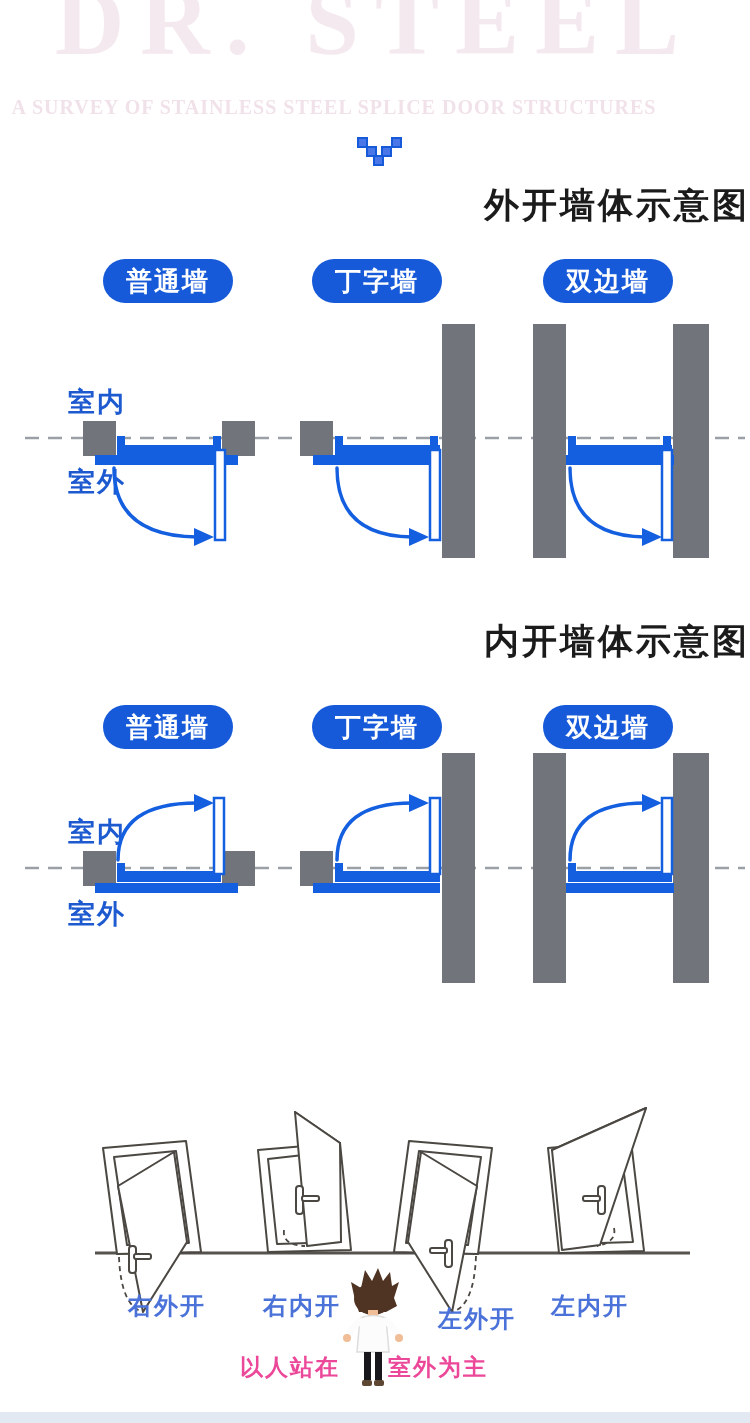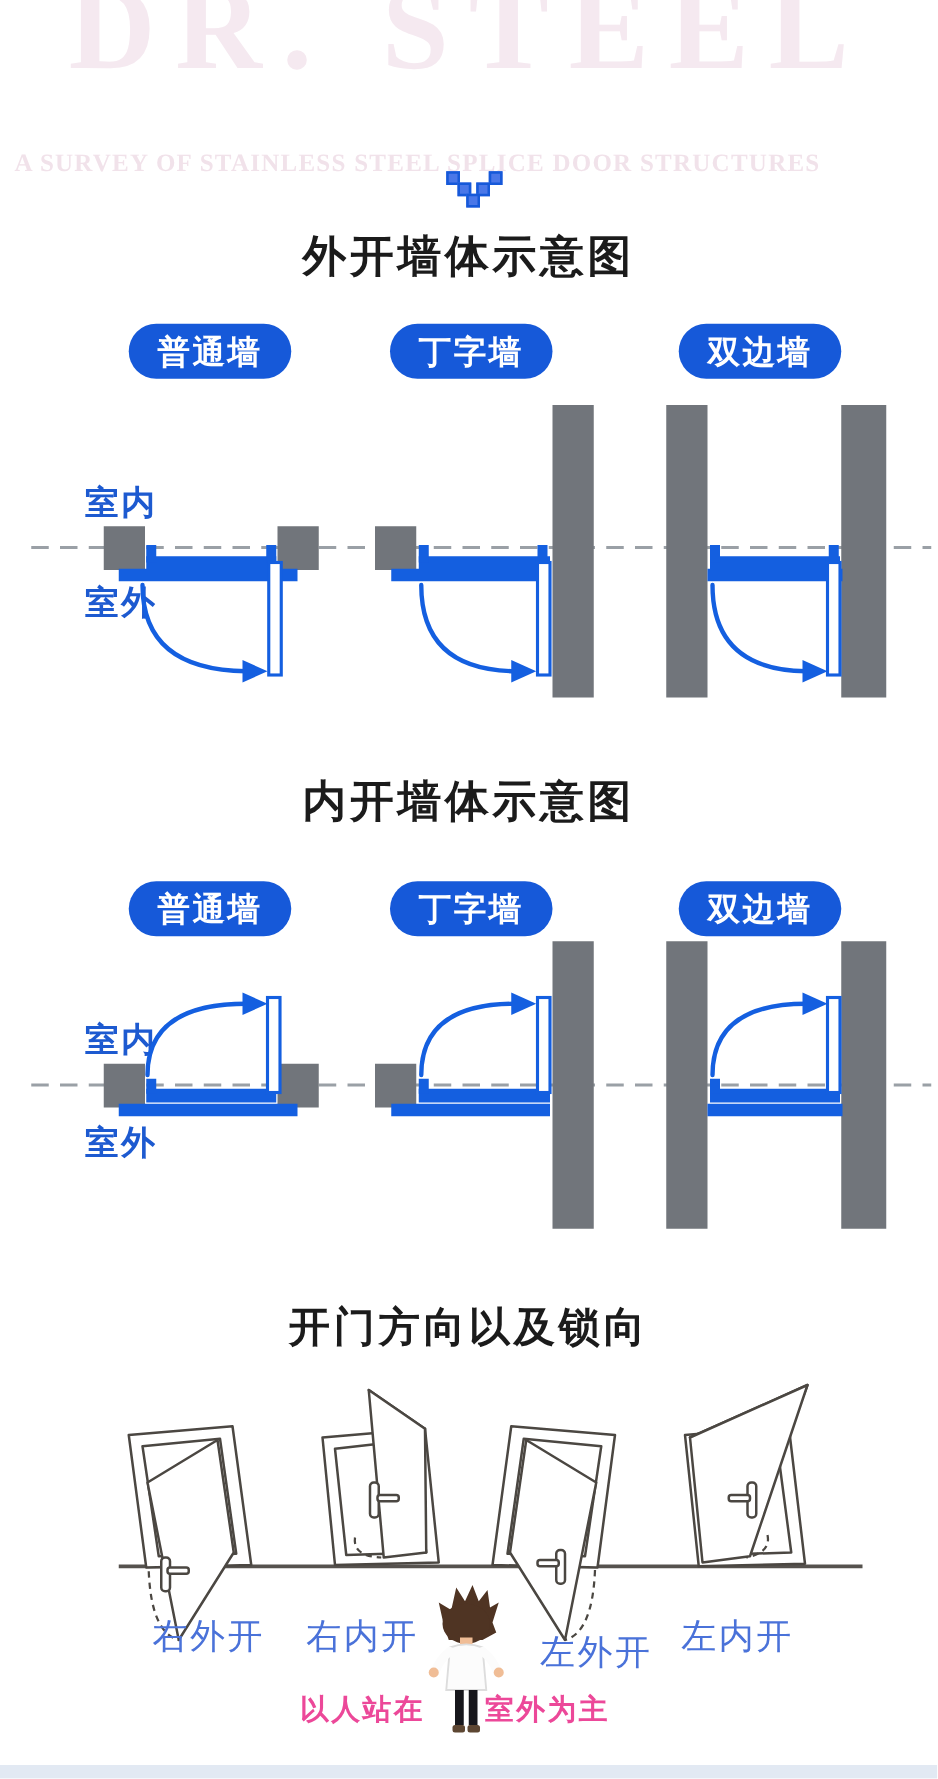--- a/index.html
+++ b/index.html
@@ -4,34 +4,34 @@
 <style>
   html,body{margin:0;padding:0;background:#ffffff;}
   body{font-family:"Liberation Sans","DejaVu Sans",sans-serif;}
   #page{position:relative;width:750px;height:1423px;margin:0 auto;background:#fff;overflow:hidden;}
   .abs{position:absolute;}
 
   
   .brand-mark{top:-34px;left:0;width:750px;text-align:center;font-family:"Liberation Serif","DejaVu Serif",serif;
     font-weight:bold;font-size:96px;letter-spacing:16px;color:#f5e9f0;white-space:nowrap;}
   .sub-mark{top:96px;left:0;width:668px;text-align:center;font-family:"Liberation Serif","DejaVu Serif",serif;
-    font-weight:bold;font-size:20px;letter-spacing:1px;color:#f1e2ea;white-space:nowrap;margin-top:24px;}
+    font-weight:bold;font-size:20px;letter-spacing:1px;color:#f1e2ea;white-space:nowrap;}
 
   .page-title{top:38px;left:0;width:750px;text-align:center;font-size:47px;font-weight:bold;color:#141414;letter-spacing:4px;}
-  .section-heading{left:0;width:750px;text-align:center;font-size:35px;font-weight:bold;color:#1b1b1b;letter-spacing:3px;}
+  .section-heading{left:0;width:750px;text-align:right;font-size:35px;font-weight:bold;color:#1b1b1b;letter-spacing:3px;}
 
   
   .vpx{width:11px;height:11px;background:#4a77e8;border:2px solid var(--primary-blue,#1c45c9);box-sizing:border-box;}
 
   .pill{height:44px;width:130px;border-radius:23px;background:var(--primary-blue,#1659d9);color:#fff;
     display:flex;align-items:center;justify-content:center;font-size:26px;font-weight:bold;letter-spacing:2px;text-align:center;}
 
   .side-label{font-size:27px;font-weight:bold;color:var(--label-blue,#1d5ad0);letter-spacing:2px;margin-left:40px;}
 
-  .door-label{width:100px;text-align:center;font-size:28px;font-weight:normal;color:var(--door-label-blue,#4a72d9);letter-spacing:2px;}
+  .door-label{width:100px;text-align:center;font-size:24px;font-weight:bold;color:var(--door-label-blue,#4a72d9);letter-spacing:2px;}
   .caption-text{font-size:23px;color:#ec4899;font-weight:bold;letter-spacing:2px;}
 
   
   .dash-line{stroke:#9aa0a6;stroke-width:2.5;stroke-dasharray:14 9;fill:none;}
   .wall-fill{fill:var(--wall-gray,#71757b);}
   .blue-fill{fill:var(--diagram-blue,#145fe0);}
   .leaf{fill:#ffffff;stroke:var(--diagram-blue,#145fe0);stroke-width:2.5;}
   .arc{fill:none;stroke:var(--diagram-blue,#145fe0);stroke-width:3.5;stroke-linecap:round;}
   .arrow{fill:var(--diagram-blue,#145fe0);}
   .door-line{fill:#ffffff;stroke:#4b4742;stroke-width:2;stroke-linejoin:round;}
@@ -151,21 +151,20 @@
       <rect class="blue-fill" x="566" y="135" width="108" height="10"></rect>
       <rect class="blue-fill" x="568" y="123" width="104" height="11"></rect>
       <rect class="blue-fill" x="568" y="115" width="8" height="12"></rect>
       <rect class="blue-fill" x="663" y="115" width="8" height="12"></rect>
       <rect class="leaf" x="662" y="50" width="10" height="76"></rect>
       <path class="arc" d="M570,112 Q570,55 645,55"></path>
       <polygon class="arrow" points="642,46 662,55 642,64"></polygon>
     </g>
   </svg>
 
-  <div class="abs section-heading" style="top:1040px;font-size:33px;">开门方向以及锁向</div>
 
   <svg class="abs" style="left:0;top:1100px;" width="750" height="230" viewBox="0 0 750 230">
     <line class="ground" x1="95" y1="153" x2="690" y2="153"></line>
 
     <g>
       <polygon class="door-line" points="103,48 186,41 201,152 117,154"></polygon>
       <polygon class="door-line" points="114,57 176,51 189,143 127,145"></polygon>
       <polygon class="door-line" points="174,52 118,86 143,212 187,142"></polygon>
       <path class="door-dash" d="M119,157 Q121,206 143,212"></path>
       <rect class="door-line" x="129" y="146" width="7" height="27" rx="3"></rect>
@@ -196,21 +195,21 @@
       <polygon class="door-line" points="558,57 621,51 633,142 569,144"></polygon>
       <polygon class="door-line" points="646,8 552,50 556,56 643,16"></polygon>
       <polygon class="door-line" points="646,8 552,50 562,150 600,145"></polygon>
       <path class="door-dash" d="M614,128 Q617,142 597,146"></path>
       <rect class="door-line" x="598" y="86" width="7" height="28" rx="3"></rect>
       <rect class="door-line" x="583" y="96" width="17" height="5" rx="2"></rect>
     </g>
   </svg>
 
   <div class="abs door-label" style="left:117px;top:1290px;">右外开</div>
-  <div class="abs door-label" style="left:240px;top:1290px;">右内开</div>
+  <div class="abs door-label" style="left:252px;top:1290px;">右内开</div>
   <div class="abs door-label" style="left:427px;top:1303px;">左外开</div>
   <div class="abs door-label" style="left:540px;top:1290px;">左内开</div>
 
   <svg class="abs" style="left:342px;top:1266px;" width="62" height="126" viewBox="0 0 62 126">
     <polygon fill="#4f3423" points="13,34 9,16 19,22 23,4 30,15 36,2 41,15 48,6 50,20 57,16 52,32 55,40 44,46 17,46"></polygon>
     <ellipse fill="#4f3423" cx="31" cy="33" rx="19" ry="16"></ellipse>
     <rect fill="#f0bd96" x="26" y="44" width="10" height="6"></rect>
     <path d="M18,52 Q31,47 44,52 L47,86 L15,86 Z" fill="#fcfcfc" stroke="#dddddd" stroke-width="1.5"></path>
     <path d="M18,55 Q9,62 6,72" fill="none" stroke="#fcfcfc" stroke-width="7" stroke-linecap="round"></path>
     <path d="M44,55 Q53,62 56,72" fill="none" stroke="#fcfcfc" stroke-width="7" stroke-linecap="round"></path>

